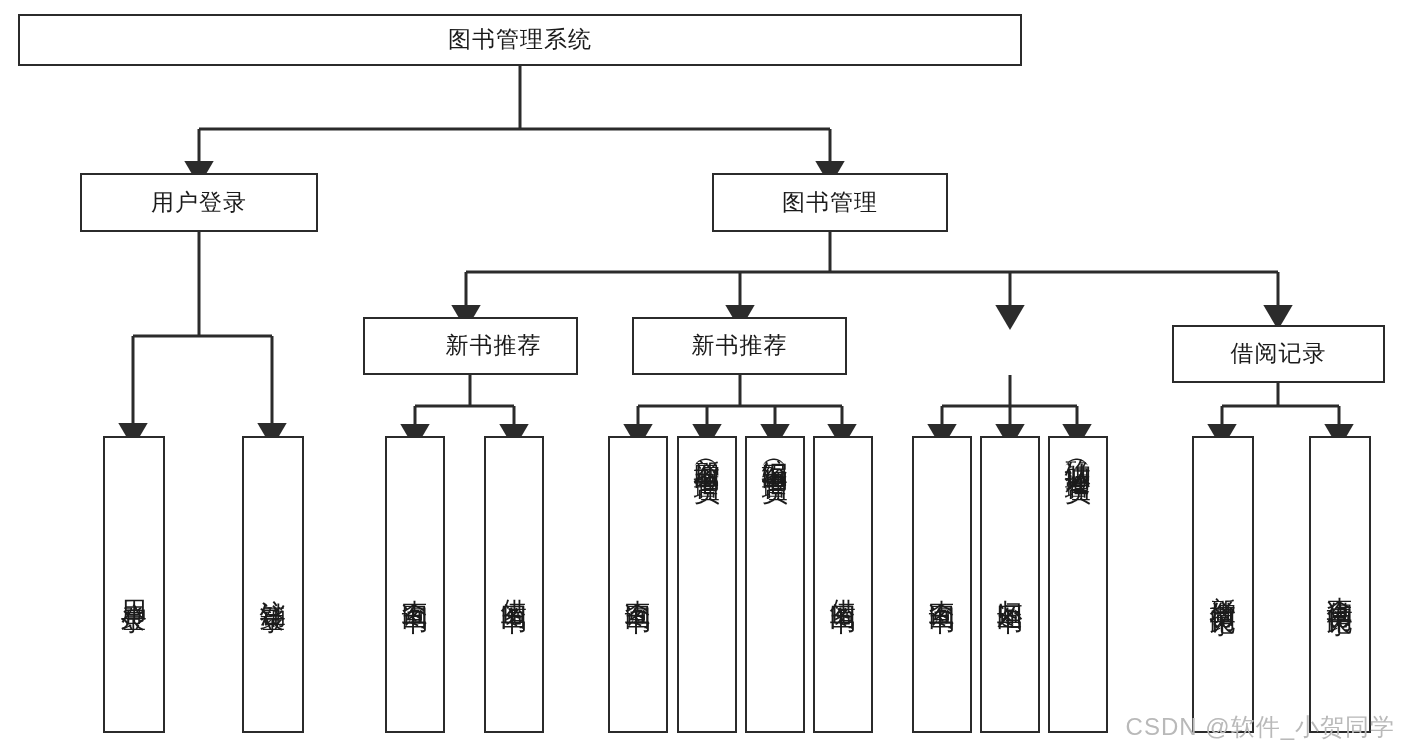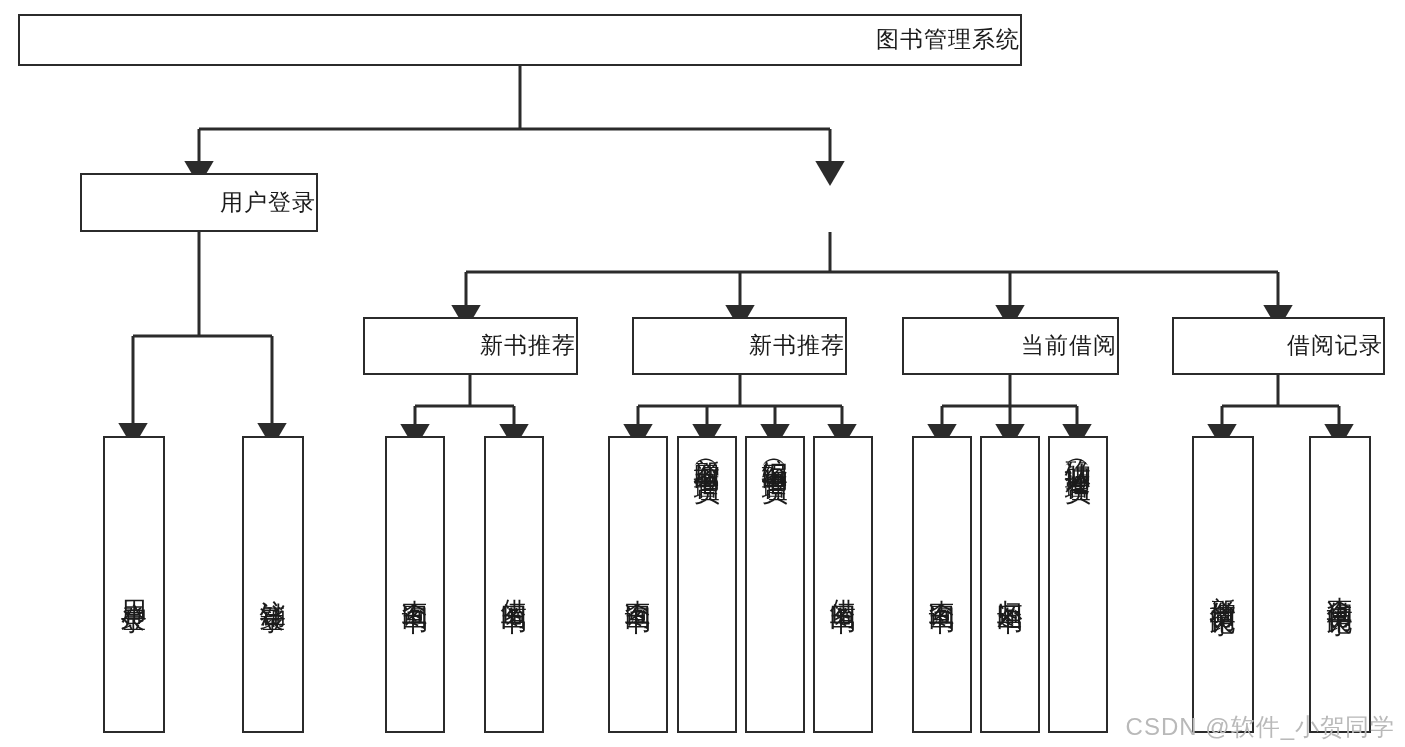--- a/index.html
+++ b/index.html
@@ -13,21 +13,21 @@
   #canvas{position:relative;width:1405px;height:747px;background:#ffffff;}
   #edges{position:absolute;left:0;top:0;width:1405px;height:747px;}
 
   .node{
     position:absolute;
     box-sizing:border-box;
     background:#ffffff;
     border:2.5px solid #2b2b2b;
     display:flex;
     align-items:center;
-    justify-content:flex-end;
+    justify-content:center;
     color:#1b1b1b;
   }
   .node .lbl{
     font-size:23px;
     letter-spacing:1px;
     line-height:1.1;
     white-space:nowrap;
     text-align:center;
   }
   
@@ -122,31 +122,31 @@
     </g>
   </svg>
 
   <div class="node" style="left:18px;top:14px;width:1004px;height:52px;">
     <span class="lbl">图书管理系统</span>
   </div>
 
   <div class="node" style="left:80px;top:173px;width:238px;height:59px;">
     <span class="lbl">用户登录</span>
   </div>
+  <div class="node" style="left:712px;top:173px;width:236px;height:59px;">
+    <span class="lbl">图书管理</span>
+  </div>
 
   <div class="node" style="left:363px;top:317px;width:215px;height:58px;padding-left:46px;">
     <span class="lbl">新书推荐</span>
   </div>
   <div class="node" style="left:632px;top:317px;width:215px;height:58px;">
     <span class="lbl">新书推荐</span>
   </div>
-  <div class="node" style="left:902px;top:317px;width:217px;height:58px;">
-    <span class="lbl">当前借阅</span>
-  </div>
-  <div class="node" style="left:1172px;top:317px;width:213px;height:58px;">
+  <div class="node" style="left:1172px;top:325px;width:213px;height:58px;">
     <span class="lbl">借阅记录</span>
   </div>
 
   <div class="leaf center-text" style="left:103px;top:436px;width:62px;height:297px;">
     <span class="vlbl">用户登录</span>
   </div>
   <div class="leaf center-text" style="left:242px;top:436px;width:62px;height:297px;">
     <span class="vlbl">注销登录</span>
   </div>
 

